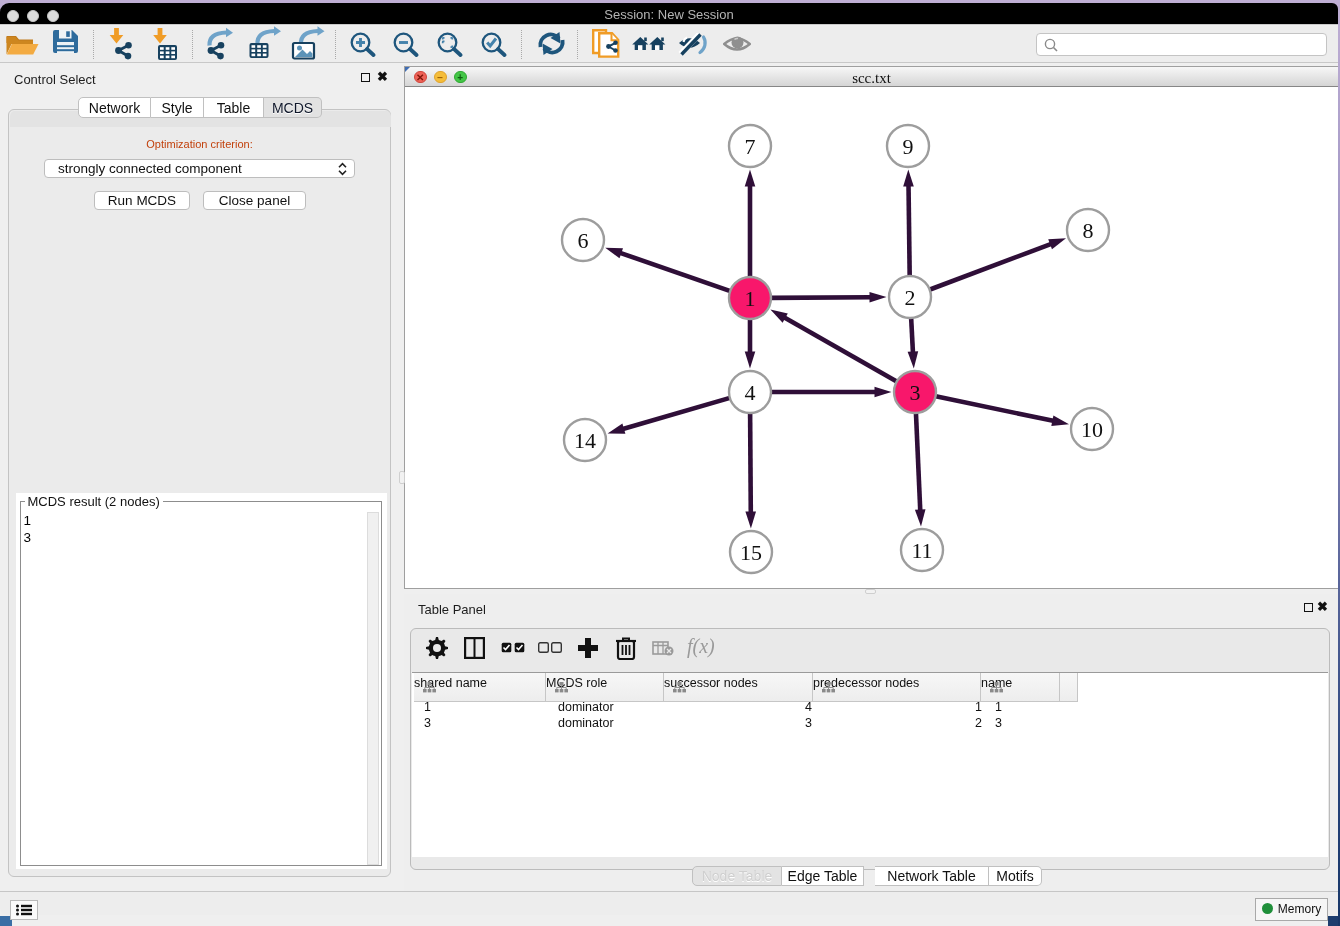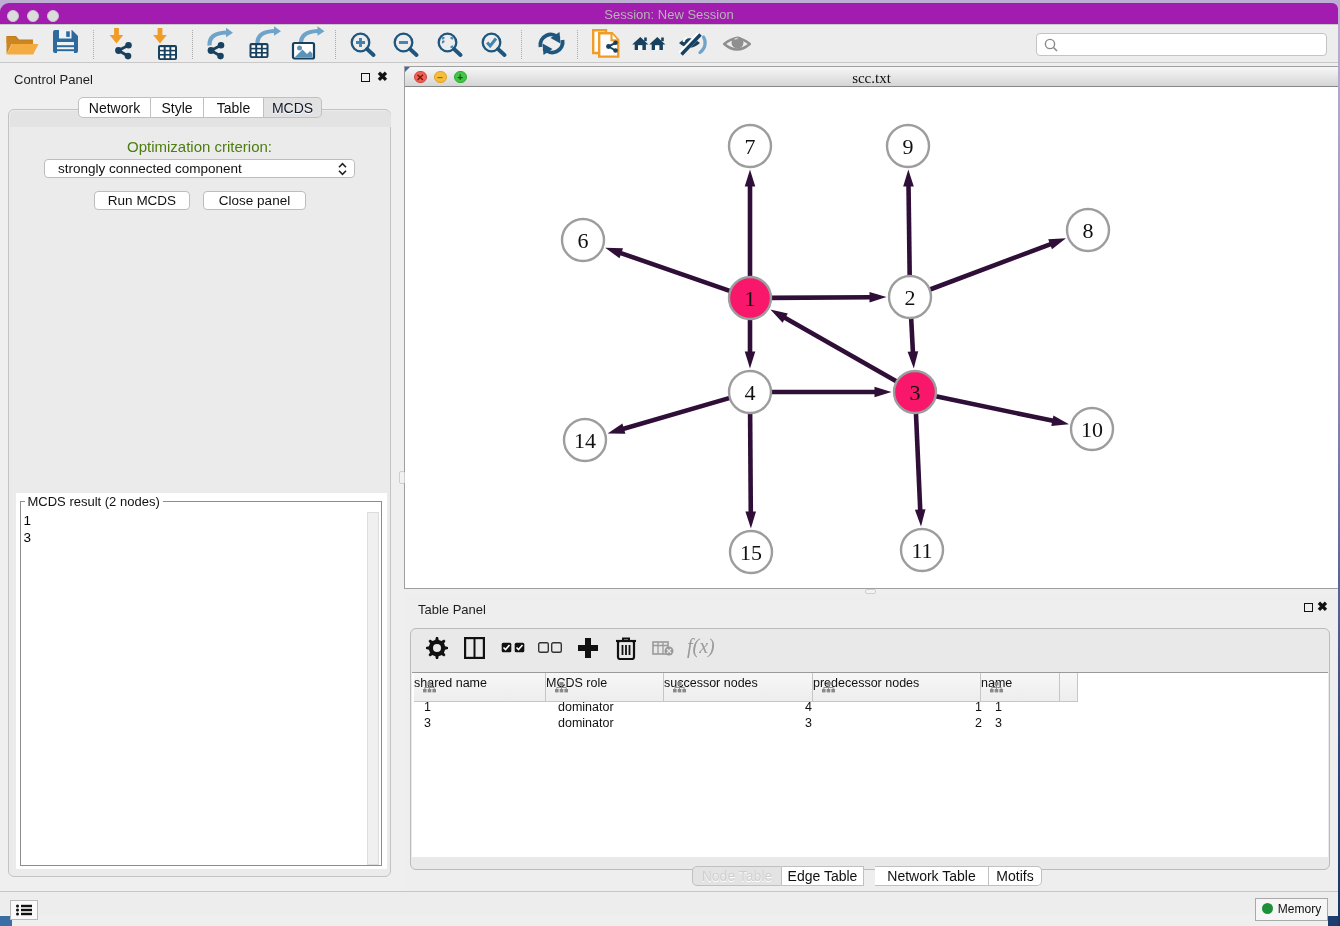--- a/index.html
+++ b/index.html
@@ -1,33 +1,33 @@
 <!DOCTYPE html>
 <html><head>
 <meta charset="utf-8">
 <style>
 * { margin:0; padding:0; box-sizing:border-box; }
 html,body { width:1340px; height:926px; overflow:hidden; }
 body { font-family:"Liberation Sans", sans-serif; background:#efefef; position:relative; }
 .abs { position:absolute; }
 #edge-top { left:0; top:0; width:1340px; height:3px; background:#bfaed4; }
 #edge-right { right:0; top:0; width:2px; height:926px; background:linear-gradient(#bfaed4, #8f8abc 40%, #25427a 85%, #173667); }
-#titlebar { left:0; top:3px; width:1338px; height:22px; background:#a21caf; border-bottom:1px solid #c9c9c9; border-radius:9px 6px 0 0; }
+#titlebar { left:0; top:3px; width:1338px; height:22px; background:#000000; border-bottom:1px solid #c9c9c9; border-radius:9px 6px 0 0; }
 .tl { position:absolute; top:7px; width:12px; height:12px; border-radius:50%; background:#dcdcdc; border:1px solid #c6c6c6; }
 #wtitle { position:absolute; top:4px; left:0; width:100%; text-align:center; font-size:13px; color:#b4b4b4; }
 #toolbar { left:0; top:26px; width:1338px; height:37px; background:#ededed; border-bottom:1px solid #c8c8c8; }
 .tbi { position:absolute; }
 .sep { position:absolute; top:4px; width:0; height:29px; border-left:1px dotted #a9a9a9; }
 #searchbox { position:absolute; left:1036px; top:7px; width:291px; height:23px; background:#fff; border:1px solid #c4c4c4; border-radius:4px; }
 #main { left:0; top:63px; width:1338px; height:828px; background:#efefef; }
 #cp-title { position:absolute; left:14px; top:9px; font-size:13px; color:#1d1d1d; }
 #cp-tabbox { position:absolute; left:8px; top:46px; width:383px; height:768px; background:#ebebeb; border:1px solid #c3c3c3; border-radius:6px; }
 #cp-tabstrip { position:absolute; left:1px; top:1px; width:381px; height:16px; background:#e3e3e3; border-radius:5px 5px 0 0; }
 .cptab { position:absolute; top:34px; height:21px; line-height:20px; background:#fff; border:1px solid #c0c0c0; font-size:14px; font-weight:normal; text-align:center; color:#111; }
-#optlabel { position:absolute; left:0; top:75px; width:399px; text-align:center; font-size:15px; color:#4d7c0f; }
+#optlabel { position:absolute; left:0; top:75px; width:399px; text-align:center; font-size:11px; color:#c2410c; }
 #optselect { position:absolute; left:44px; top:96px; width:311px; height:19px; background:#fff; border:1px solid #bdbdbd; border-radius:4px; font-size:13.5px; color:#111; line-height:17px; padding-left:13px; }
 .btn { position:absolute; top:128px; height:19px; background:#fff; border:1px solid #bdbdbd; border-radius:4px; font-size:13.5px; color:#111; text-align:center; line-height:17px; }
 #mcds-panel { position:absolute; left:16px; top:430px; width:371px; height:376px; background:#fff; }
 #mcds-box { position:absolute; left:3.5px; top:8px; width:362px; height:365px; border:1px solid #8d8d8d; }
 #mcds-legend { position:absolute; left:4px; top:-8px; background:#fff; font-size:13px; padding:0 3px; color:#111; }
 #mcds-scroll { position:absolute; right:2px; top:10px; width:12px; height:353px; background:#f0f0f0; border:1px solid #dcdcdc; }
 #netwin { left:404px; top:66px; width:934px; height:523px; background:#fff; border:1px solid #9f9f9f; border-right:none; }
 #net-titlebar { position:absolute; left:0; top:0; width:933px; height:20px; background:linear-gradient(#f7f7f7,#d5d5d5); border-bottom:1px solid #868686; }
 #net-title { position:absolute; width:100%; text-align:center; top:3px; font-size:15px; color:#111;font-family:Liberation Serif, serif; }
 .tl2 { position:absolute; top:3.5px; width:12.5px; height:12.5px; border-radius:50%; font-size:10px; font-weight:700; line-height:12px; text-align:center; }
@@ -180,21 +180,21 @@
 <path d="M1.2 9 Q 14 -2 26.8 9 Q 14 20 1.2 9 Z" fill="none" stroke="#8f8f8f" stroke-width="2.4"></path>
 <circle cx="14.5" cy="7.5" r="6" fill="#8f8f8f"></circle>
 <path d="M11.5 4.5 A 4 4 0 0 1 15 3.5" fill="none" stroke="#c9c9c9" stroke-width="1.5"></path>
 </svg>
 <svg style="position:absolute;left:1044px;top:12px;" width="15" height="15" viewBox="0 0 15 15">
       <circle cx="6" cy="6" r="4.6" fill="none" stroke="#8a8a8a" stroke-width="1.4"></circle>
       <path d="M9.5 9.5 L13 13" stroke="#8a8a8a" stroke-width="1.6"></path>
     </svg>
 </div>
 <div class="abs" id="main">
-  <div id="cp-title">Control Panel</div>
+  <div id="cp-title">Control Select</div>
   <div style="position:absolute;left:361px;top:10px;width:9px;height:9px;border:1.5px solid #111;"></div>
   <div style="position:absolute;left:377px;top:6px;font-size:13px;font-weight:bold;color:#111;">✖</div>
   <div id="cp-tabbox">
       <div id="cp-tabstrip"></div>
     </div>
   <div class="cptab" style="left:78px; width:73px; border-radius:5px 0 0 5px;">Network</div>
   <div class="cptab" style="left:151px; width:53px; border-left:none;">Style</div>
   <div class="cptab" style="left:204px; width:60px; border-left:none;">Table</div>
   <div class="cptab" style="left:264px; width:58px; border-left:none; border-radius:0 5px 5px 0; background:#e2e2e2; color:#0f172a; text-shadow:0 1px 0 #fff;">MCDS</div>
   <div id="optlabel">Optimization criterion:</div>

